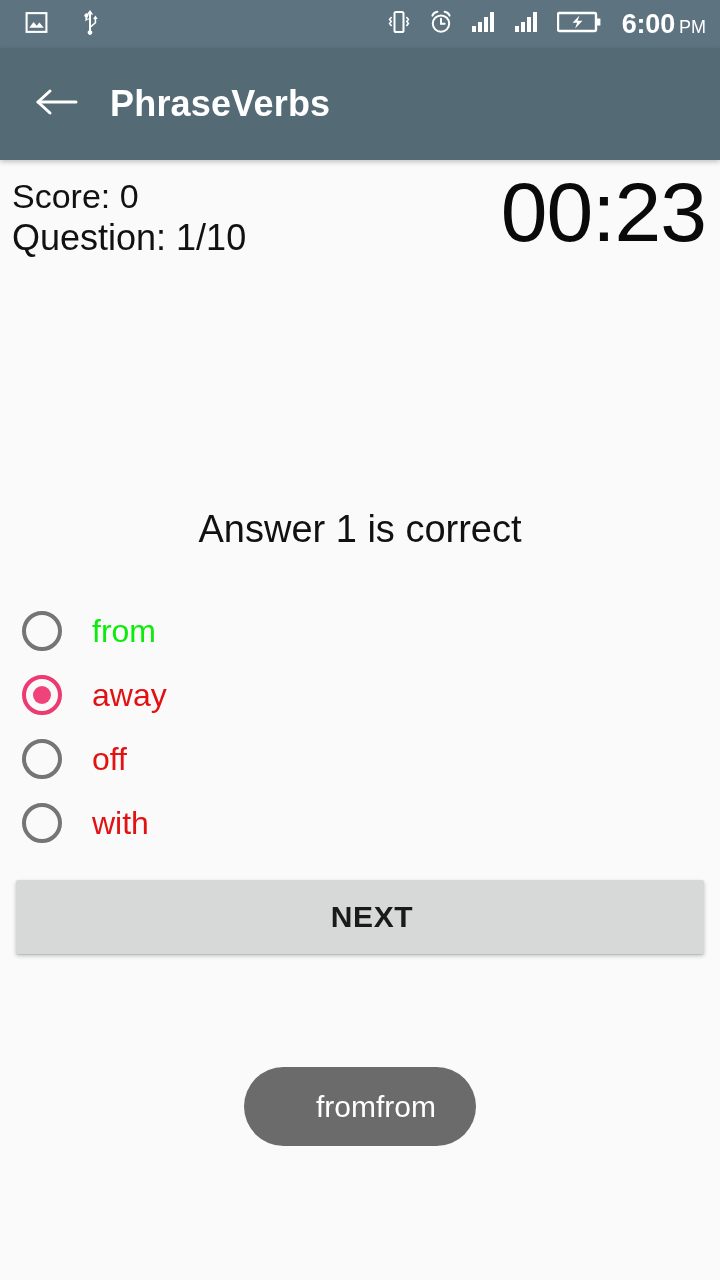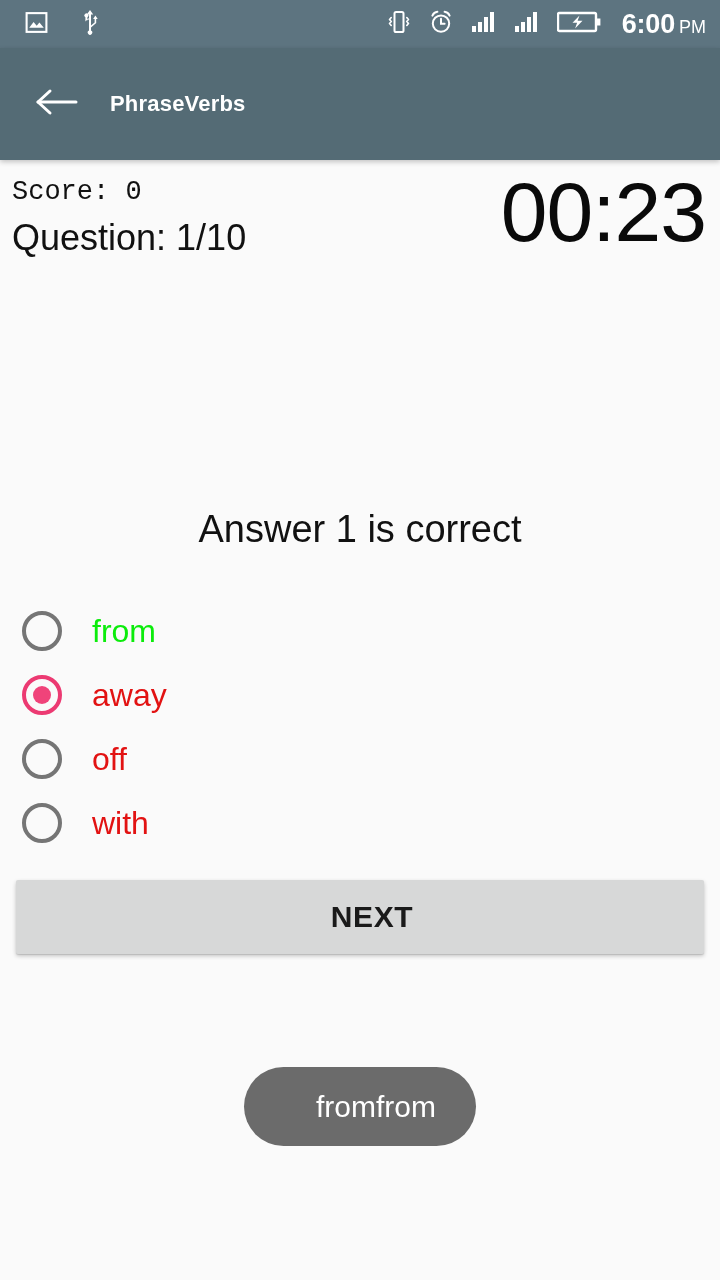--- a/index.html
+++ b/index.html
@@ -71,39 +71,38 @@
   #back-button {
     width: 64px; height: 64px;
     margin-left: 24px;
     display: flex;
     align-items: center;
     justify-content: center;
     cursor: pointer;
   }
   #app-title {
     color: #ffffff;
-    font-size: 22px;
+    font-size: 36px;
     font-weight: bold;
     margin-left: 22px;
     letter-spacing: 0.2px;
   }
 
   
   #info-row {
     position: absolute;
     top: 160px; left: 0;
     width: 720px; height: 130px;
   }
   #score-text {
     position: absolute;
     left: 12px; top: 14px;
-    font-size: 27px;
+    font-size: 34px;
     color: #111111;
     line-height: 1.35;
-    font-family: Liberation Mono, monospace;
   }
   #question-text {
     position: absolute;
     left: 12px; top: 54px;
     font-size: 36px;
     color: #111111;
     line-height: 1.35;
   }
   #timer-text {
     position: absolute;

